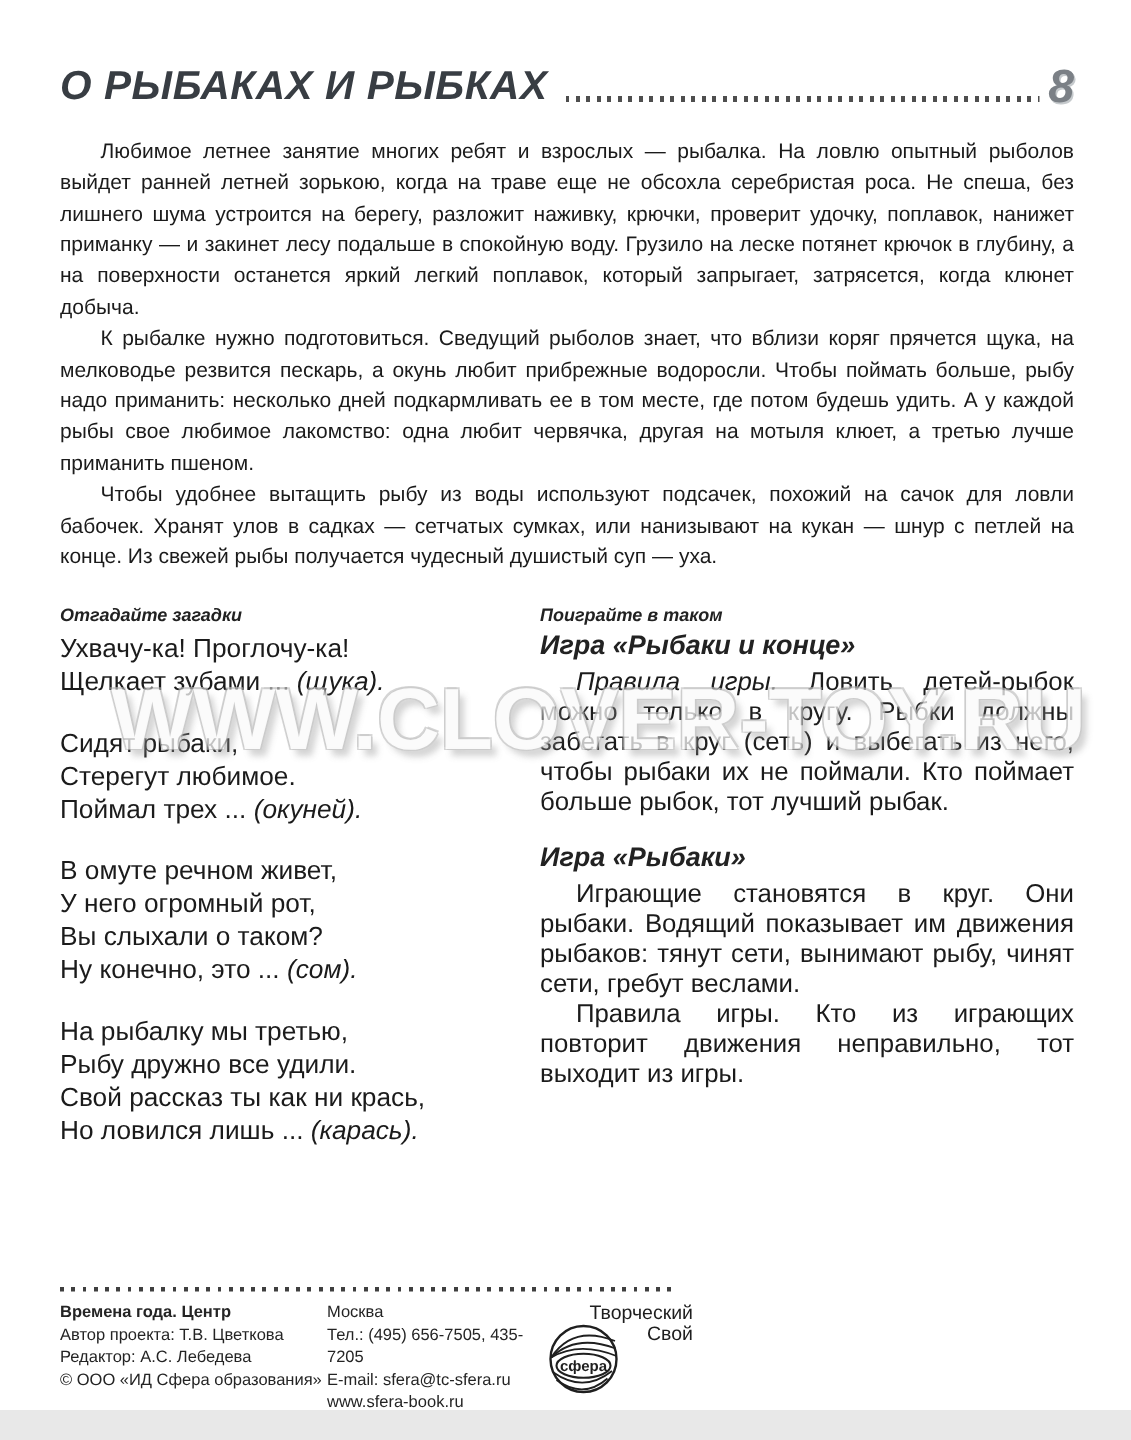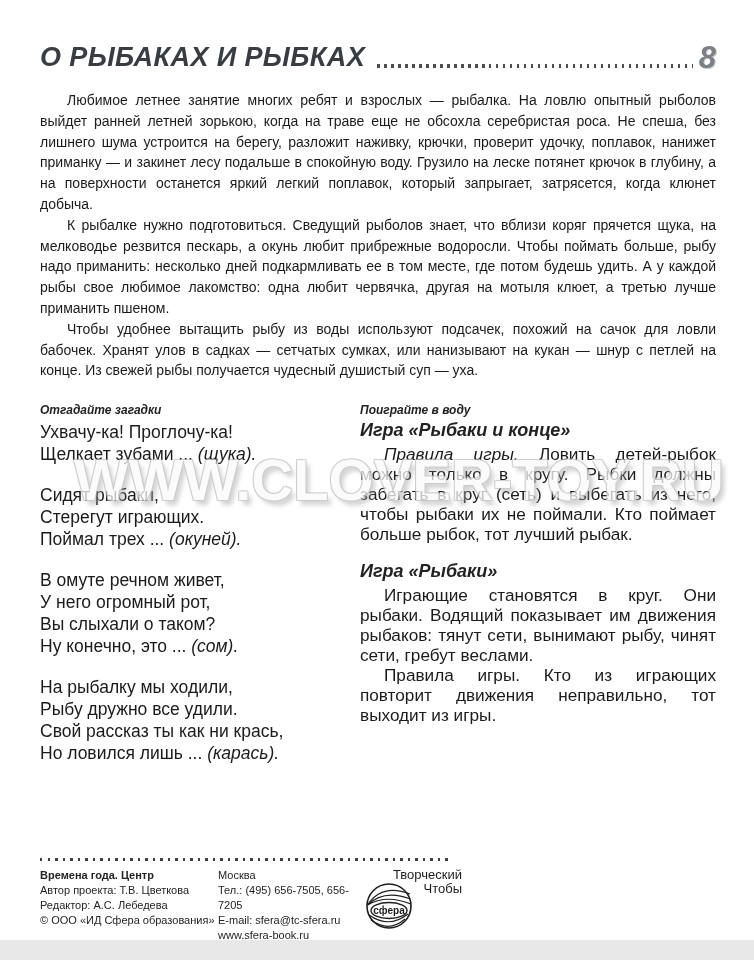--- a/index.html
+++ b/index.html
@@ -106,41 +106,41 @@
       <div class="col-left">
         <h2 class="sec-heading">Отгадайте загадки</h2>
 
         <div class="stanza first">
           <div class="r-line">Ухвачу-ка! Проглочу-ка!</div>
           <div class="r-line"><span>Щелкает зубами ... </span><span class="answer">(щука).</span></div>
         </div>
 
         <div class="stanza">
           <div class="r-line">Сидят рыбаки,</div>
-          <div class="r-line">Стерегут играющих.</div>
+          <div class="r-line">Стерегут любимое.</div>
           <div class="r-line"><span>Поймал трех ... </span><span class="answer">(окуней).</span></div>
         </div>
 
         <div class="stanza">
           <div class="r-line">В омуте речном живет,</div>
           <div class="r-line">У него огромный рот,</div>
           <div class="r-line">Вы слыхали о таком?</div>
           <div class="r-line"><span>Ну конечно, это ... </span><span class="answer">(сом).</span></div>
         </div>
 
         <div class="stanza">
-          <div class="r-line">На рыбалку мы ходили,</div>
+          <div class="r-line">На рыбалку мы третью,</div>
           <div class="r-line">Рыбу дружно все удили.</div>
           <div class="r-line">Свой рассказ ты как ни крась,</div>
           <div class="r-line"><span>Но ловился лишь ... </span><span class="answer">(карась).</span></div>
         </div>
       </div>
 
       <div class="col-right">
-        <h2 class="sec-heading">Поиграйте в воду</h2>
+        <h2 class="sec-heading">Поиграйте в таком</h2>
 
         <h3 class="game-title">Игра «Рыбаки и конце»</h3>
         <p class="g-par"><em>Правила игры.</em><span> Ловить детей-рыбок можно только в кругу. Рыбки должны забегать в круг (сеть) и выбегать из него, чтобы рыбаки их не поймали. Кто поймает больше рыбок, тот лучший рыбак.</span></p>
 
         <h3 class="game-title second">Игра «Рыбаки»</h3>
         <p class="g-par"><em></em><span>Играющие становятся в круг. Они рыбаки. Водящий показывает им движения рыбаков: тянут сети, вынимают рыбу, чинят сети, гребут веслами.</span></p>
         <p class="g-par"><em></em><span>Правила игры. Кто из играющих повторит движения неправильно, тот выходит из игры.</span></p>
       </div>
 
     </div>
@@ -152,28 +152,28 @@
     <div class="footer-rule"></div>
     <div class="footer-cols">
       <div class="f-left">
         <div class="f-series">Времена года. Центр</div>
         <div>Автор проекта: Т.В. Цветкова</div>
         <div>Редактор: А.С. Лебедева</div>
         <div>© ООО «ИД Сфера образования»</div>
       </div>
       <div class="f-mid">
         <div>Москва</div>
-        <div>Тел.: (495) 656-7505, 656-7205</div>
+        <div>Тел.: (495) 656-7505, 435-7205</div>
         <div>E-mail: sfera@tc-sfera.ru</div>
         <div>www.sfera-book.ru</div>
       </div>
       <div class="publisher">
         <div class="pub-name">
           <div>Творческий</div>
-          <div>Чтобы</div>
+          <div>Свой</div>
         </div>
         <svg class="sfera-logo" width="50" height="50" viewBox="0 0 50 50">
           <circle cx="25" cy="25" r="22" fill="none" stroke="#1f1f1f" stroke-width="1.6"></circle>
           <path d="M3.5,24 Q18,2 46,13" fill="none" stroke="#1f1f1f" stroke-width="1.2"></path>
           <path d="M3.5,24 Q20,8 46.5,18" fill="none" stroke="#1f1f1f" stroke-width="1.2"></path>
           <path d="M3.5,24 Q22,13 47,23" fill="none" stroke="#1f1f1f" stroke-width="1.2"></path>
           <path d="M5,34 Q25,48 44,33" fill="none" stroke="#1f1f1f" stroke-width="1.2"></path>
           <path d="M7,39 Q25,52 41,38" fill="none" stroke="#1f1f1f" stroke-width="1.2"></path>
           <ellipse cx="25" cy="29.5" rx="18" ry="8" fill="#ffffff" stroke="#1f1f1f" stroke-width="1.4"></ellipse>
           <text x="25" y="33" text-anchor="middle" font-family="Liberation Sans, sans-serif" font-size="10" font-weight="bold" fill="#1f1f1f">сфера</text>

